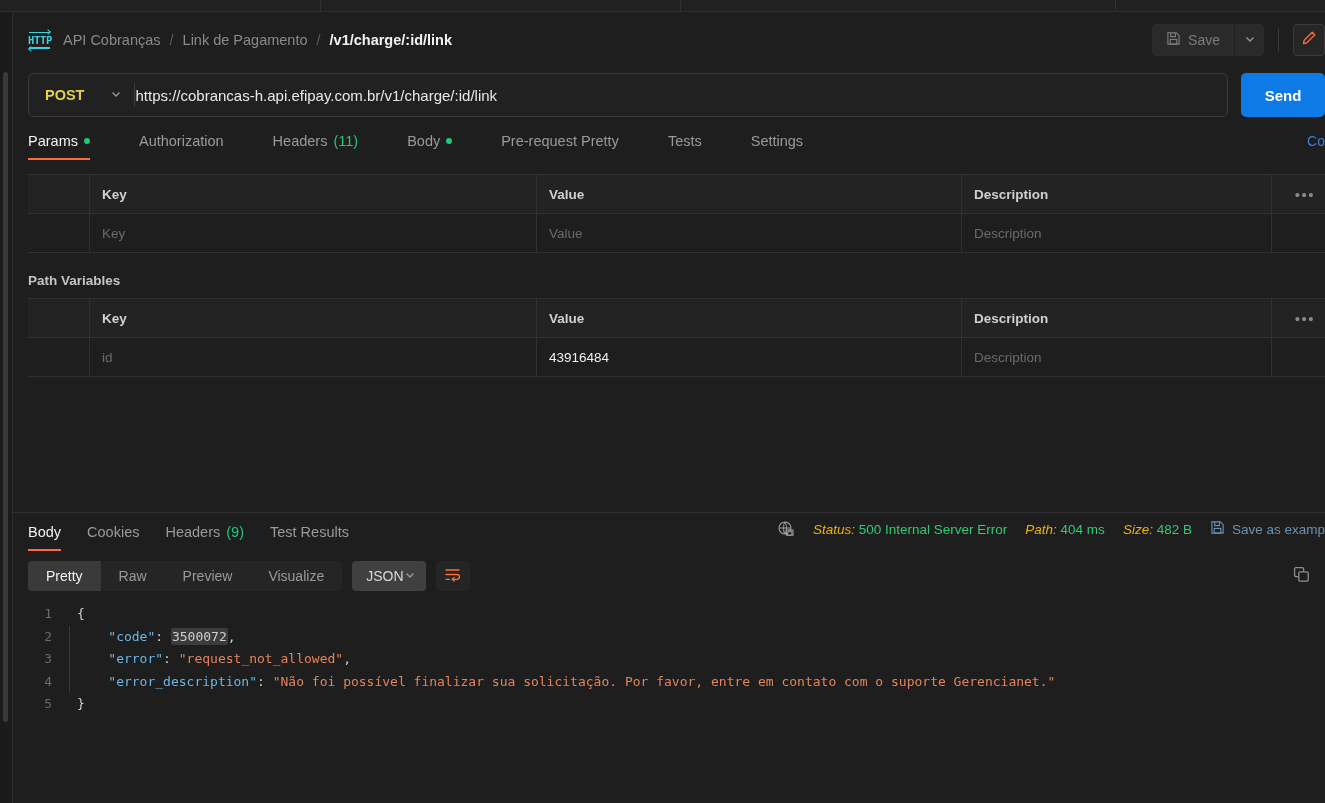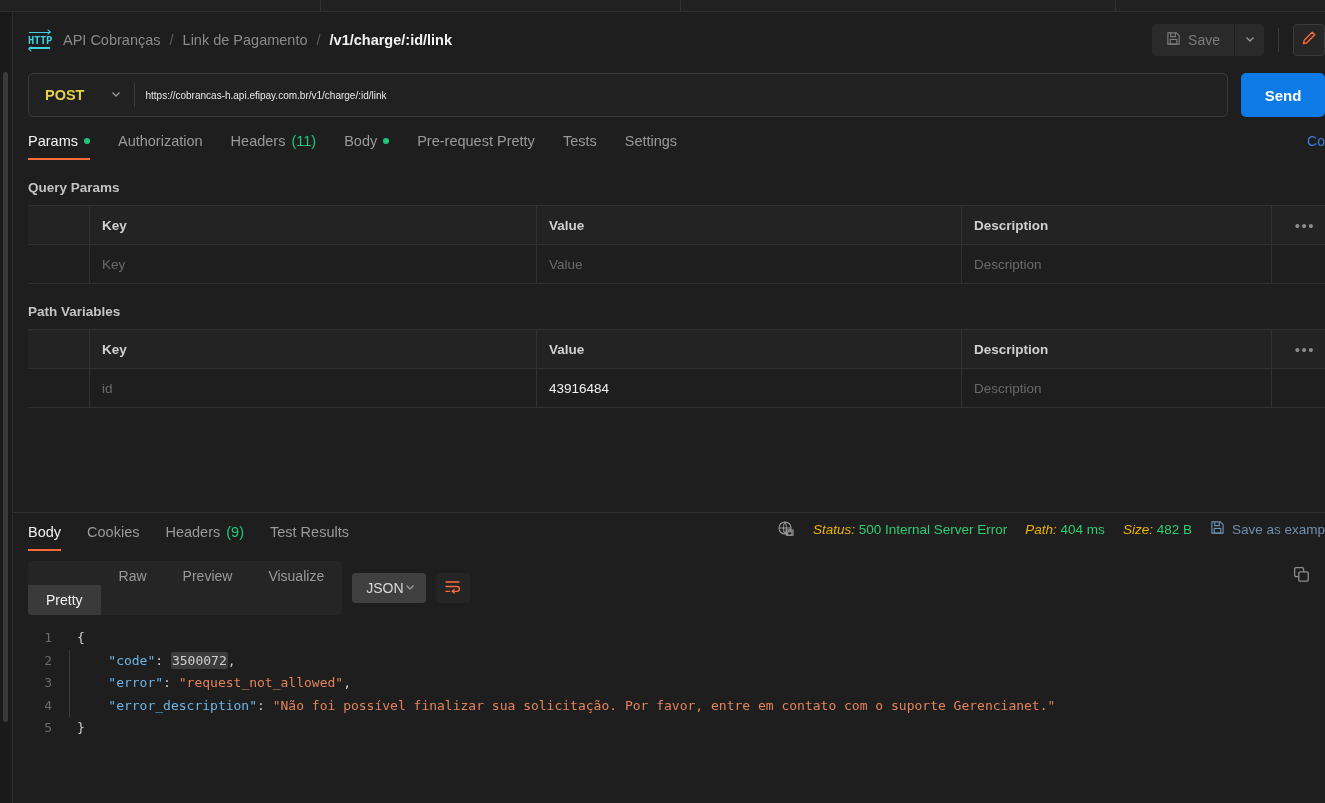--- a/index.html
+++ b/index.html
@@ -96,34 +96,34 @@
     border-radius: 5px; display: flex; align-items: center; min-width: 0;
   }
   .method {
     display: flex; align-items: center; gap: 26px; padding: 0 12px 0 16px;
     height: 42px; cursor: pointer;
   }
   .method .m { font-size: 14.5px; font-weight: bold; color: #e3d14a; }
   .method .cv { color: #9a9a9a; }
   .vsep { width: 1px; height: 24px; background: #3a3a3a; }
   .urltext {
-    flex: 1; padding: 0 10px; font-size: 10px; color: #e8e8e8;
+    flex: 1; padding: 0 0; font-size: 15px; color: #e8e8e8;
     white-space: nowrap; overflow: hidden; cursor: text;
   }
   .send-btn {
     margin-left: 13px; height: 44px; min-width: 84px; padding: 0 22px;
     background: #0d7ae5; border: none; border-radius: 5px;
     color: #fff; font-size: 15px; font-weight: bold;
     font-family: "Liberation Sans", sans-serif; cursor: pointer;
   }
 
   
   .reqtabs {
     display: flex; align-items: flex-end; height: 38px;
-    padding-left: 15px; position: relative;
+    padding-left: 15px; position: relative; gap: 21px;
   }
   .rtab {
     position: relative; height: 38px; display: flex; align-items: center; gap: 6px;
     margin-right: 28px; font-size: 14.5px; color: #9a9a9a; cursor: pointer;
   }
   .rtab.active { color: #f2f2f2; }
   .rtab.active::after {
     content: ''; position: absolute; left: 0; right: 0; bottom: 0;
     height: 2px; background: #ff6c37;
   }
@@ -178,21 +178,21 @@
     font-size: 13.5px; cursor: pointer; white-space: nowrap;
   }
 
   
   .viewbar { display: flex; align-items: center; padding: 10px 0 0 15px; position: relative; }
   .seg { display: flex; background: #252525; border-radius: 4px; overflow: hidden; }
   .seg .sg {
     padding: 0 18px; height: 30px; display: flex; align-items: center;
     font-size: 14px; color: #9a9a9a; cursor: pointer;
   }
-  .seg .sg.active { background: #3a3a3a; color: #f2f2f2; margin-top: 24px; }
+  .seg .sg.active { background: #3a3a3a; color: #f2f2f2; }
   .fmt {
     margin-left: 10px; height: 30px; padding: 0 10px 0 14px; background: #404040;
     border-radius: 4px; display: flex; align-items: center; 
     font-size: 14px; color: #d8d8d8; cursor: pointer;
   }
   .wrapbtn {
     margin-left: 10px; width: 34px; height: 30px; background: #252525;
     border-radius: 4px; display: flex; align-items: center; justify-content: center;
     cursor: pointer;
   }
@@ -321,21 +321,20 @@
       <span>Tests</span>
     </div>
     <div class="rtab">
       <span>Settings</span>
     </div>
     <div class="cookies-link">Co</div>
   </div>
 
   <div class="params-area">
 
-    <div class="sect-title">Query Params</div>
     <div class="tblwrap">
       <div class="tbl">
         <div class="trow head">
           <div class="tc chk"></div>
           <div class="tc key th">Key</div>
           <div class="tc val th">Value</div>
           <div class="tc desc th">Description</div>
           <div class="tc act">
             <span class="dots3">•••</span>
           </div>

